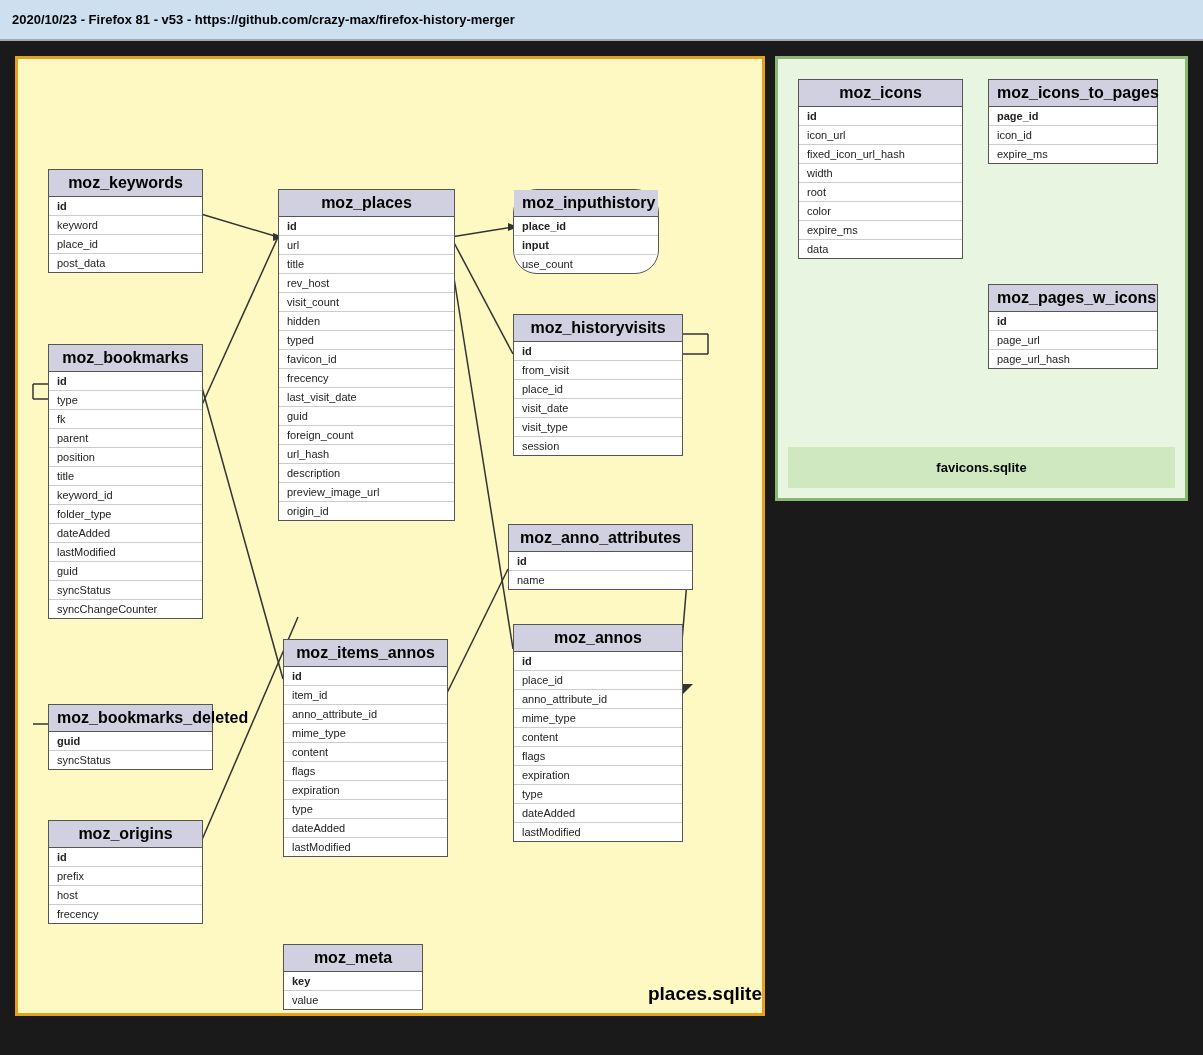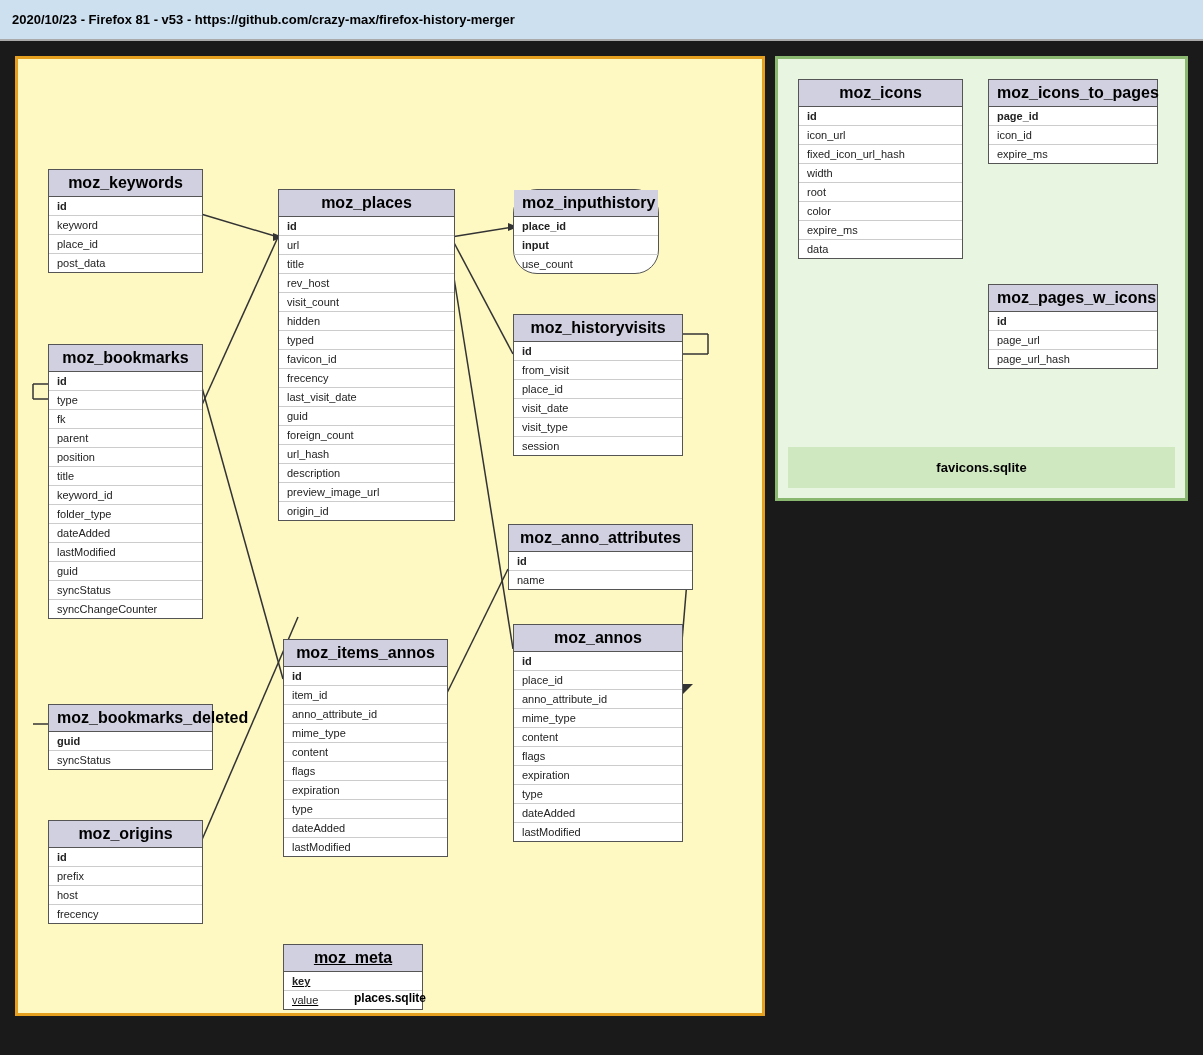--- a/index.html
+++ b/index.html
@@ -26,23 +26,23 @@
     }
     .places-container {
       background: #fef9c3;
       border: 3px solid #e6a020;
       padding: 15px;
       flex: 0 0 750px;
       position: relative;
       min-height: 960px;
     }
     .places-label {
-      text-align: center;
-      font-weight: bold;
-      font-size: 12px;
+      text-align: right;
+      font-weight: bold;
+      font-size: 19px;
       position: absolute;
       bottom: 8px;
       left: 0; right: 0;
     }
     .favicons-container {
       background: #e8f5e0;
       border: 3px solid #8ab870;
       padding: 10px;
       flex: 1;
       min-height: 300px;
@@ -85,21 +85,21 @@
     .db-table .table-row.pk {
       font-weight: bold;
     }
     
     .table-moz-keywords { top: 110px; left: 30px; width: 155px; }
     .table-moz-bookmarks { top: 285px; left: 30px; width: 155px; }
     .table-moz-bookmarks-deleted { top: 645px; left: 30px; width: 165px; }
     .table-moz-origins { top: 745px; left: 30px; width: 155px; margin-top: 16px; }
     .table-moz-places { top: 130px; left: 260px; width: 177px; }
     .table-moz-items-annos { top: 580px; left: 265px; width: 165px; }
-    .table-moz-meta { top: 885px; left: 265px; width: 123px; text-decoration: underline; }
+    .table-moz-meta { top: 885px; left: 265px; width: 123px; }
     .table-moz-inputhistory { top: 130px; left: 495px; width: 146px; border-radius: 24px; }
     .table-moz-historyvisits { top: 255px; left: 495px; width: 170px; }
     .table-moz-anno-attributes { top: 465px; left: 490px; width: 185px; }
     .table-moz-annos { top: 565px; left: 495px; width: 170px; }
 
     
     .table-moz-icons { top: 10px; left: 10px; width: 165px; }
     .table-moz-icons-to-pages { top: 10px; left: 200px; width: 170px; }
     .table-moz-pages-w-icons { top: 215px; left: 200px; width: 170px; }
 

